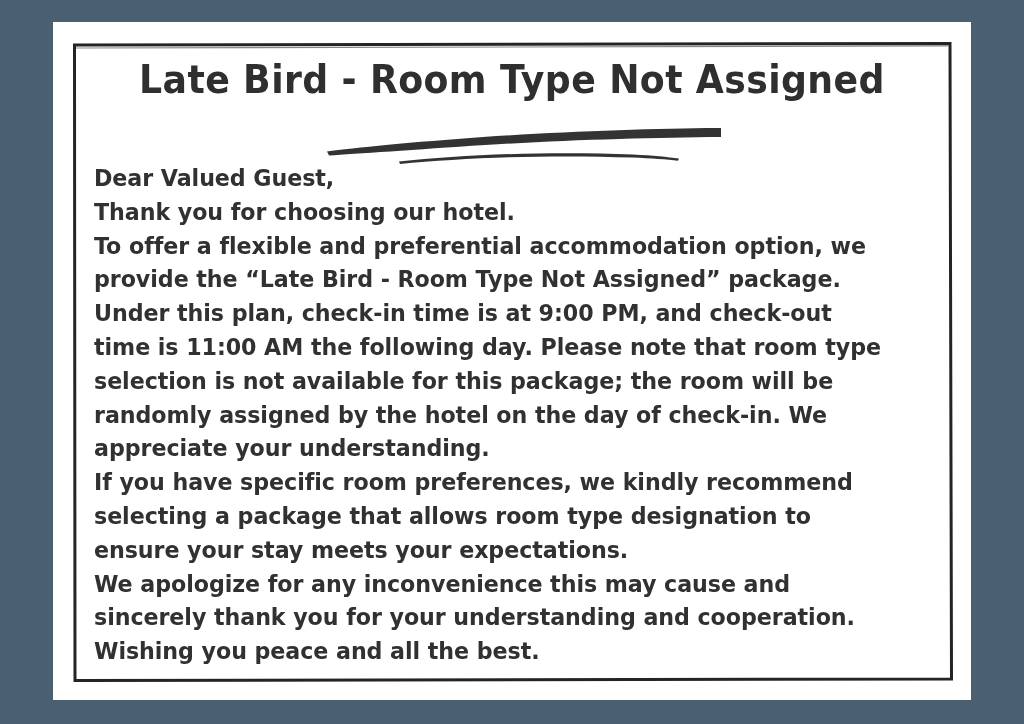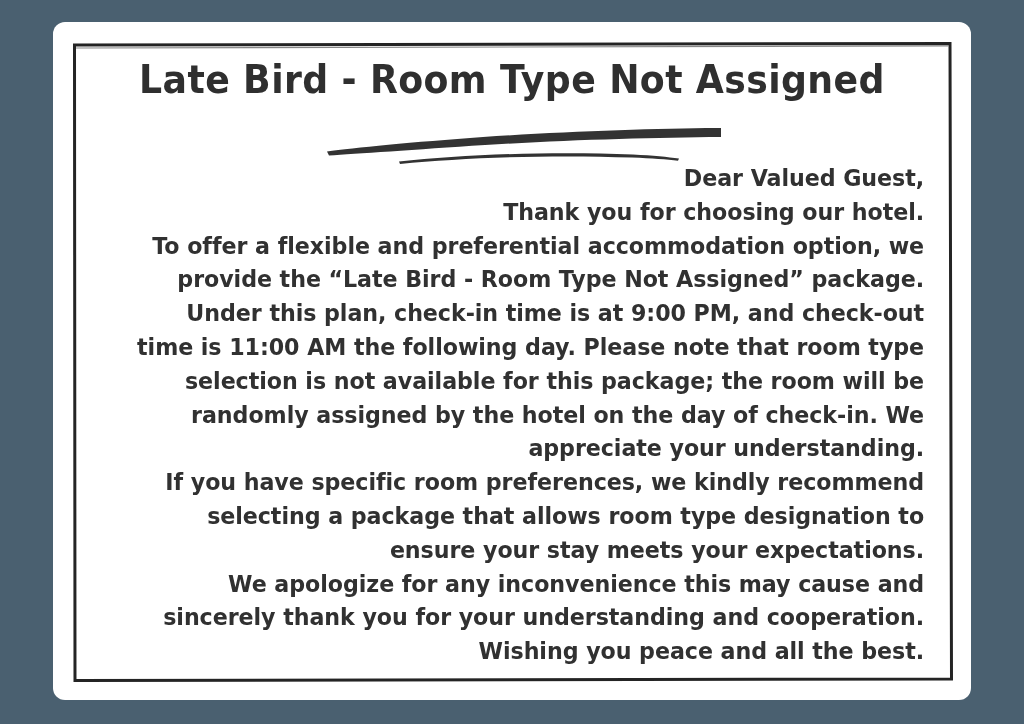--- a/index.html
+++ b/index.html
@@ -26,21 +26,20 @@
 
   
   #paper-card {
     position: absolute;
     left: 53px;
     top: 22px;
     width: 918px;
     height: 678px;
     background: #ffffff;
     box-sizing: border-box;
-    border-radius: 12px;
   }
 
   
   #inner-rule {
     position: absolute;
     left: 19px;
     top: 20px;
     width: 881px;
     height: 640px;
     box-sizing: border-box;
@@ -91,24 +90,23 @@
   #title-underline svg {
     display: block;
     width: 100%;
     height: 100%;
     overflow: visible;
   }
 
   
   #body-text {
     position: absolute;
-    left: 24px;
+    left: 41px;
     top: 140px;
     width: 860px;
-    text-align: right;
   }
   .body-line {
     font-family: "DejaVu Sans", sans-serif;
     font-weight: bold;
     font-size: 22.5px;
     line-height: 33.8px;
     color: #313131;
     letter-spacing: -0.05px;
     white-space: nowrap;
     transform: scaleX(0.985);

